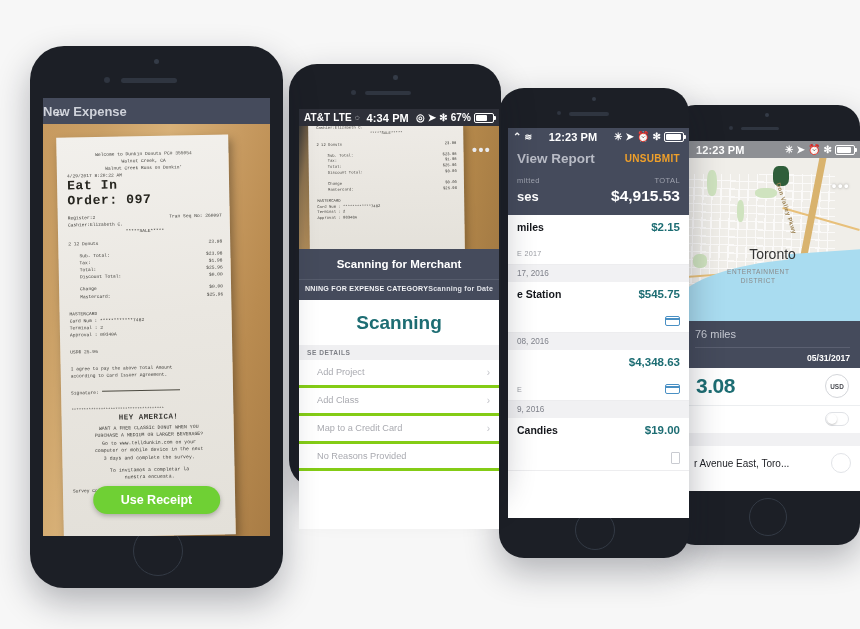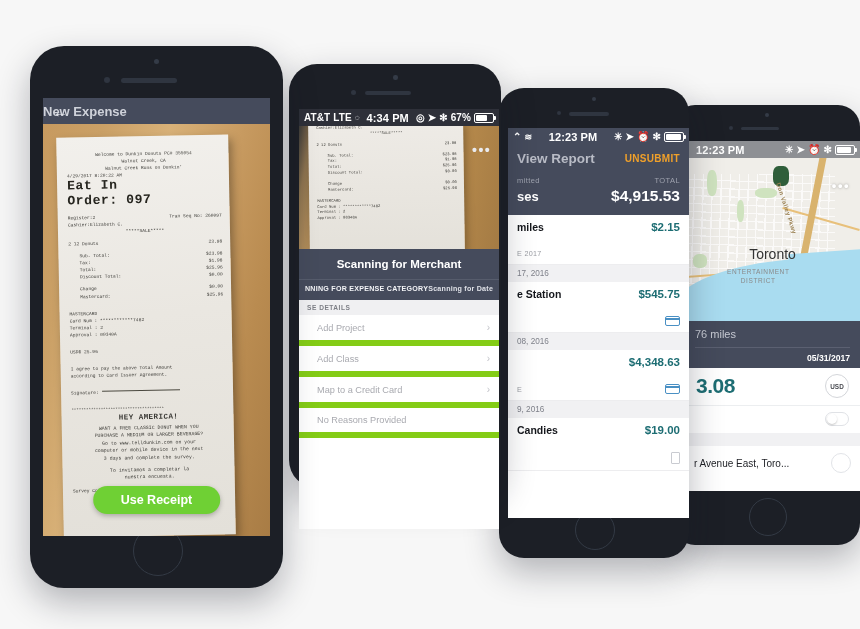--- a/index.html
+++ b/index.html
@@ -74,22 +74,22 @@
      padding:3px 7px 0 8px;box-sizing:border-box;box-shadow:2px 3px 8px rgba(0,0,0,.3);}
   .dots{position:absolute;right:8px;top:16px;color:#e9eaee;font-size:14px;letter-spacing:1.4px;font-weight:bold;}
   .p2-nav{background:#454b5c;color:#fff;text-align:center;font-size:11.5px;font-weight:bold;
      padding:9px 0;border-bottom:1px solid #565c6c;}
   .p2-tabs{background:#454b5c;display:flex;align-items:center;justify-content:space-between;
      padding:5px 6px 7px;color:#dfe1e7;}
   .p2-tabs span{font-size:7.1px;font-weight:bold;letter-spacing:.25px;white-space:nowrap;}
   .p2-tabs .t-mid{color:#f2f3f6;}
   .scanning-hdr{text-align:center;color:#1d6d73;font-size:19px;font-weight:bold;padding:12px 0 11px;background:#fff;}
   .sect-hdr{background:#f0f0f2;color:#7d7f86;font-size:6.6px;font-weight:bold;letter-spacing:.5px;padding:4px 0 4px 8px;}
-  .lrow{display:flex;align-items:flex-end;justify-content:space-between;
-     padding:7px 9px 7px 18px;border-bottom:6px solid #84cc16;background:#fff;}
+  .lrow{display:flex;align-items:flex-start;justify-content:space-between;
+     padding:7px 9px 7px 18px;border-bottom:3px solid #84cc16;background:#fff;}
   .lrow .lbl{font-size:9.2px;color:#a9aab0;}
   .lrow .chev{color:#c3c4ca;font-size:10px;}
   .p2-fill{background:#fff;height:100%;}
 
   
   #phone3{left:499px;top:88px;width:190px;height:470px;border-radius:25px;}
   #phone3 .screen{left:9px;top:40px;width:181px;height:390px;}
   #p3-status{background:#454b5c;}
   .p3-nav{background:#454b5c;display:flex;align-items:center;justify-content:space-between;padding:6px 9px 7px;}
   .p3-nav .t{color:#b9bcc6;font-size:13.5px;font-weight:bold;}
@@ -394,20 +394,21 @@
         <div class="dots">•••</div>
       </div>
 
       <div class="p2-nav">Scanning for Merchant</div>
 
       <div class="p2-tabs">
         <span class="t-mid">NNING FOR EXPENSE CATEGORY</span>
         <span>Scanning for Date</span>
       </div>
 
+      <div class="scanning-hdr">Scanning</div>
 
       <div class="sect-hdr">SE DETAILS</div>
 
       <div class="lrow">
         <span class="lbl">Add Project</span>
         <span class="chev">›</span>
       </div>
       <div class="lrow">
         <span class="lbl">Add Class</span>
         <span class="chev">›</span>

